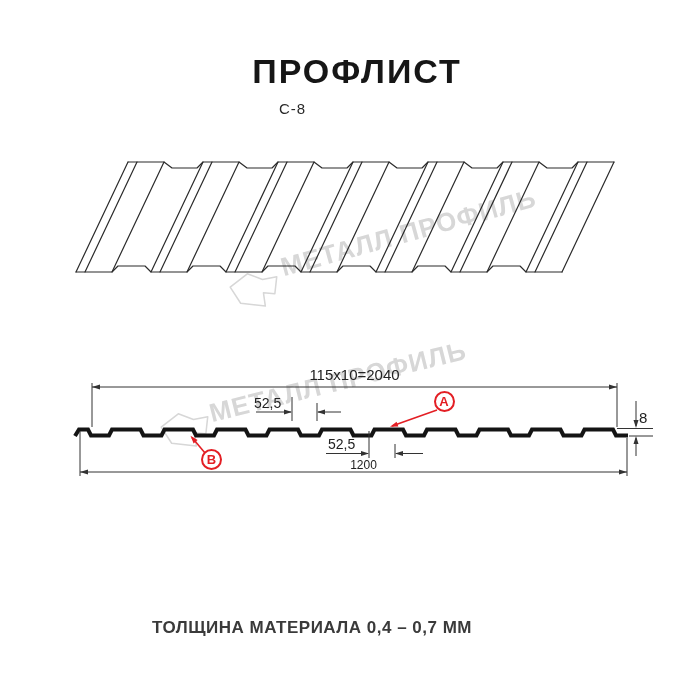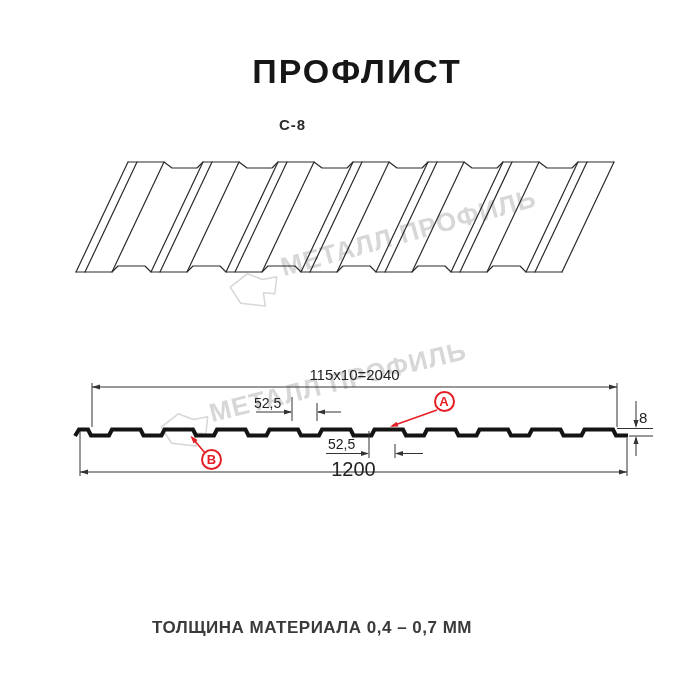--- a/index.html
+++ b/index.html
@@ -4,42 +4,42 @@
 <style>
   html,body{margin:0;padding:0;background:#fff;}
   body{width:700px;height:700px;position:relative;overflow:hidden;
        font-family:"Liberation Sans",sans-serif;color:#1c1c1c;}
   .page{position:absolute;inset:0;}
 
   
   .title{position:absolute;left:7px;top:52px;width:700px;text-align:center;
          font-size:34px;font-weight:800;letter-spacing:2px;color:#161616;}
   .model{position:absolute;left:0;top:100px;width:585px;text-align:center;
-         font-size:15px;font-weight:700;letter-spacing:1px;color:#2a2a2a;margin-top:16px;}
+         font-size:15px;font-weight:400;letter-spacing:1px;color:#2a2a2a;}
 
   
   .wm{position:absolute;color:var(--watermark-gray,#d7d7d7);z-index:1;}
   .wm-text{position:absolute;font-size:26px;font-weight:700;letter-spacing:1px;
            white-space:nowrap;transform-origin:left bottom;}
   #wm1-text{left:286px;top:252px;height:32px;transform:rotate(-15.5deg);}
   #wm2-text{left:214px;top:398px;height:32px;transform:rotate(-14deg);}
   #wm1-icon{left:224px;top:270px;}
   #wm2-icon{left:155px;top:410px;}
   .wm-icon{position:absolute;width:58px;height:38px;}
 
   
   #linework{position:absolute;left:0;top:0;z-index:2;pointer-events:none;}
 
   
   .lbl{position:absolute;z-index:3;color:#222;white-space:nowrap;}
   #lbl-1150{left:92px;top:366px;width:525px;text-align:center;font-size:15px;}
   #lbl-525a{left:254px;top:395px;font-size:14px;}
   #lbl-525b{left:328px;top:436px;font-size:14px;}
   #lbl-8{left:639px;top:409px;font-size:15px;}
-  #lbl-1200{left:80px;top:458px;width:547px;text-align:center;font-size:20px;}
+  #lbl-1200{left:80px;top:458px;width:547px;text-align:center;font-size:12px;padding-left:10px;}
 
   
   .callout{position:absolute;z-index:3;width:17px;height:17px;border-radius:50%;
            border:2px solid var(--accent-red,#e31e24);color:var(--accent-red,#e31e24);
            display:flex;align-items:center;justify-content:center;
            font-size:13px;font-weight:700;background:transparent;}
   #callout-a{left:433.5px;top:390.5px;}
   #callout-b{left:201px;top:449px;}
 
   

